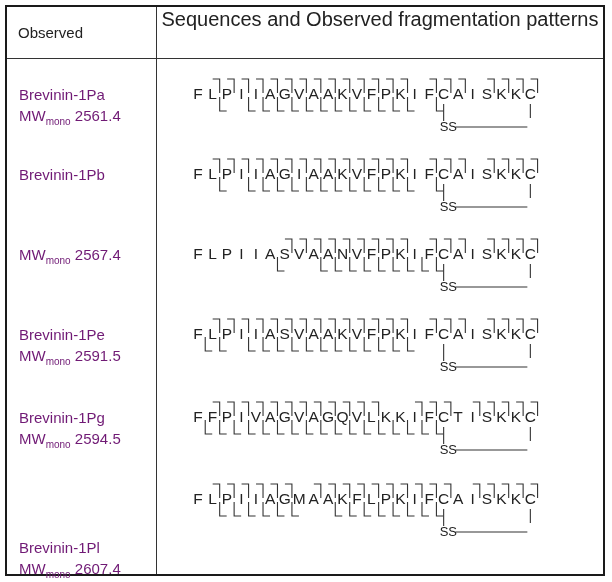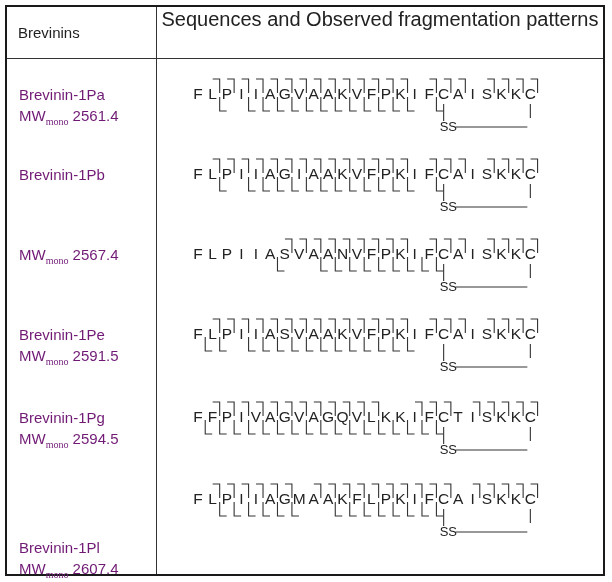--- a/index.html
+++ b/index.html
@@ -6,33 +6,33 @@
   body { width: 612px; height: 582px; position: relative; overflow: hidden;
          font-family: "Liberation Sans", "DejaVu Sans", sans-serif; color: #222; }
   .table { position: absolute; left: 5px; top: 5px; width: 600px; height: 571px;
            border: 2px solid #1a1a1a; box-sizing: border-box; }
   .vdiv { position: absolute; left: 149px; top: 0; bottom: 0; width: 1px; background: #333; }
   .hdiv { position: absolute; left: 0; right: 0; top: 51px; height: 1px; background: #333; }
   .hdr-left { position: absolute; left: 11px; top: 17px; font-size: 15px; color: #222; }
   .hdr-right { position: absolute; left: 150px; width: 446px; top: 1px; font-size: 20px;
                text-align: center; color: #222; }
   .name-cell { position: absolute; left: 12px; font-size: 15px; line-height: 21px; color: #701a75; }
-  .mw sub { font-size: 10px; vertical-align: -4px; font-family: Liberation Serif, serif; }
+  .mw sub { font-size: 10px; vertical-align: -4px; }
   svg.seq { position: absolute; left: 150px; overflow: visible; }
   svg.seq text { font-family: "Liberation Sans", "DejaVu Sans", sans-serif; font-size: 15.5px; fill: #222; }
   svg.seq .br { stroke: #333; stroke-width: 1.1; fill: none; }
   svg.seq .ss { font-size: 13px; }
 </style>
 </head>
 <body>
 
 <div class="table">
   <div class="vdiv"></div>
   <div class="hdiv"></div>
-  <div class="hdr-left">Brevinins</div>
+  <div class="hdr-left">Observed</div>
   <div class="hdr-right">Sequences and Observed fragmentation patterns</div>
   <div id="rows">
       <div class="name-cell" style="top: 77px;">
         <div>Brevinin-1Pa</div>
         <div class="mw">MW<sub>mono</sub> 2561.4</div>
       </div>
       <svg class="seq" width="446" height="80" style="top: 60px;">
         <text x="41" y="32" text-anchor="middle">F</text>
         <text x="55.45" y="32" text-anchor="middle">L</text>
         <text x="69.9" y="32" text-anchor="middle">P</text>

